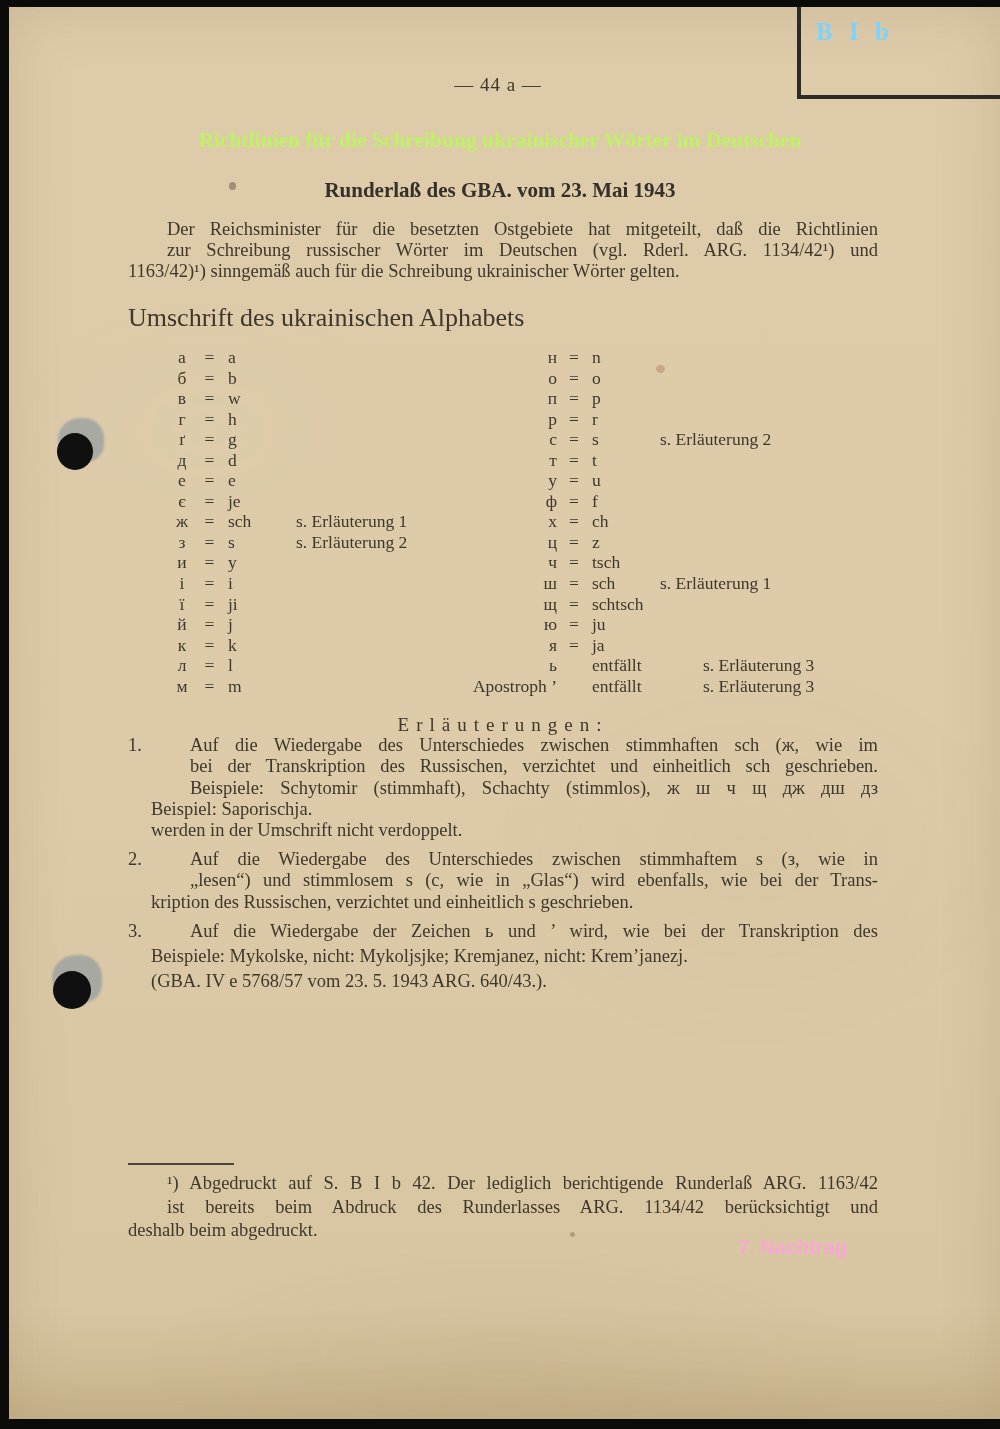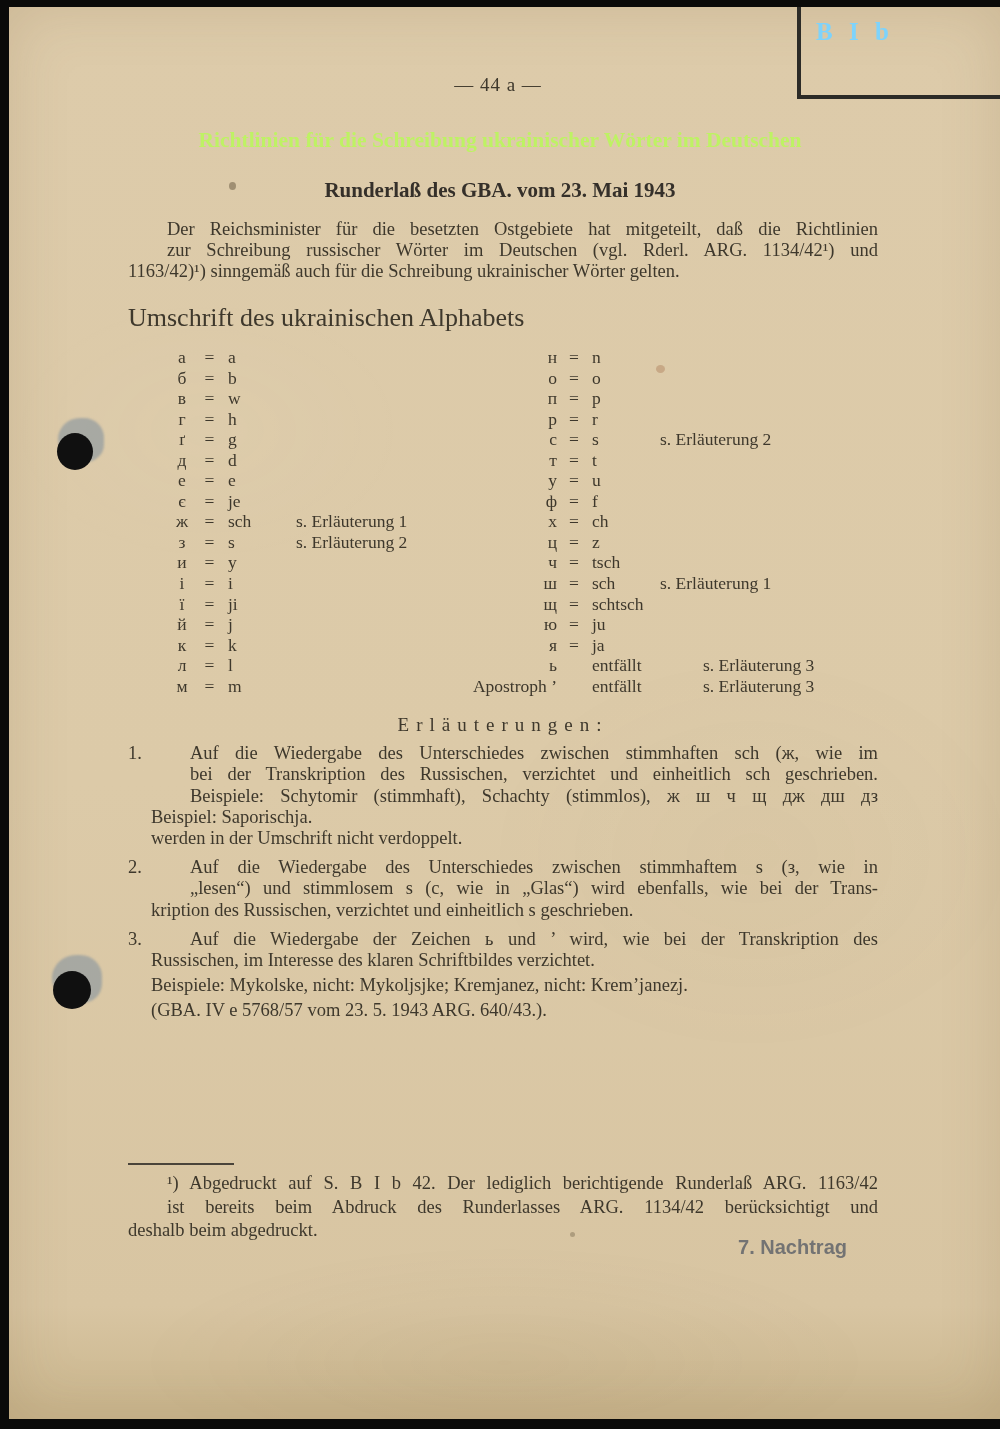--- a/index.html
+++ b/index.html
@@ -40,31 +40,31 @@
   .arow .cyr{text-align:center;}
   #alpha-left .cyr{width:20px;}
   #alpha-right .cyr{width:123px;text-align:right;}
   .arow .eq{width:35px;text-align:center;letter-spacing:1px;}
   #alpha-left .eq{width:36px;}
   .arow .lat{min-width:62px;}
   .arow.special .lat{min-width:105px;}
   .arow .note{padding-left:6px;}
   
   .erl-flow{left:128px;top:714px;width:750px;}
-  .erl-head{text-align:center;font-size:19px;letter-spacing:7px;margin-bottom:8px;}
+  .erl-head{text-align:center;font-size:19px;letter-spacing:7px;}
   .expl-item{position:relative;padding-left:23px;margin-bottom:8px;}
   .inum{position:absolute;left:0;top:0;}
   .extra .tline{margin-top:4px;}
   
   .fnrule{left:128px;top:1163px;width:106px;height:2px;background:#4a443a;}
   .footnote{left:128px;top:1172px;width:750px;font-size:18.5px;line-height:23.6px;}
   
   .supplement{left:560px;top:1236px;width:287px;text-align:right;
               font-family:"Liberation Sans","DejaVu Sans",sans-serif;
-              font-weight:bold;font-size:20px;color:#737373;}
+              font-weight:bold;font-size:20px;color:#f9a8d4;}
   
   .smudge{border-radius:60% 55% 50% 65%;background:rgba(150,158,160,.75);
           filter:blur(1px);}
   .smudge1{left:58px;top:418px;width:46px;height:44px;}
   .smudge2{left:52px;top:955px;width:50px;height:48px;}
   .hole{border-radius:50%;background:#101010;}
   .hole1{left:57px;top:433px;width:36px;height:37px;}
   .hole2{left:53px;top:971px;width:38px;height:38px;}
   
   .speck{border-radius:50%;}
@@ -324,21 +324,20 @@
           <div class="tline jfull">Auf die Wiedergabe des Unterschiedes zwischen stimmhaftem s (з, wie in</div>
           <div class="tline jfull">„lesen“) und stimmlosem s (с, wie in „Glas“) wird ebenfalls, wie bei der Trans-</div>
           <div class="tline">kription des Russischen, verzichtet und einheitlich s geschrieben.</div>
         </div>
     </div>
 
     <div class="expl-item">
       <span class="inum">3.</span>
       <div class="ibody">
           <div class="tline jfull">Auf die Wiedergabe der Zeichen ь und ’ wird, wie bei der Transkription des</div>
-          <div class="tline">Russischen, im Interesse des klaren Schriftbildes verzichtet.</div>
         </div>
       <div class="extra">
           <div class="tline">Beispiele: Mykolske, nicht: Mykoljsjke; Kremjanez, nicht: Krem’janezj.</div>
           <div class="tline">(GBA. IV e 5768/57 vom 23. 5. 1943 ARG. 640/43.).</div>
         </div>
     </div>
   </div>
 
   <div class="abs fnrule"></div>
   <div class="abs footnote">

